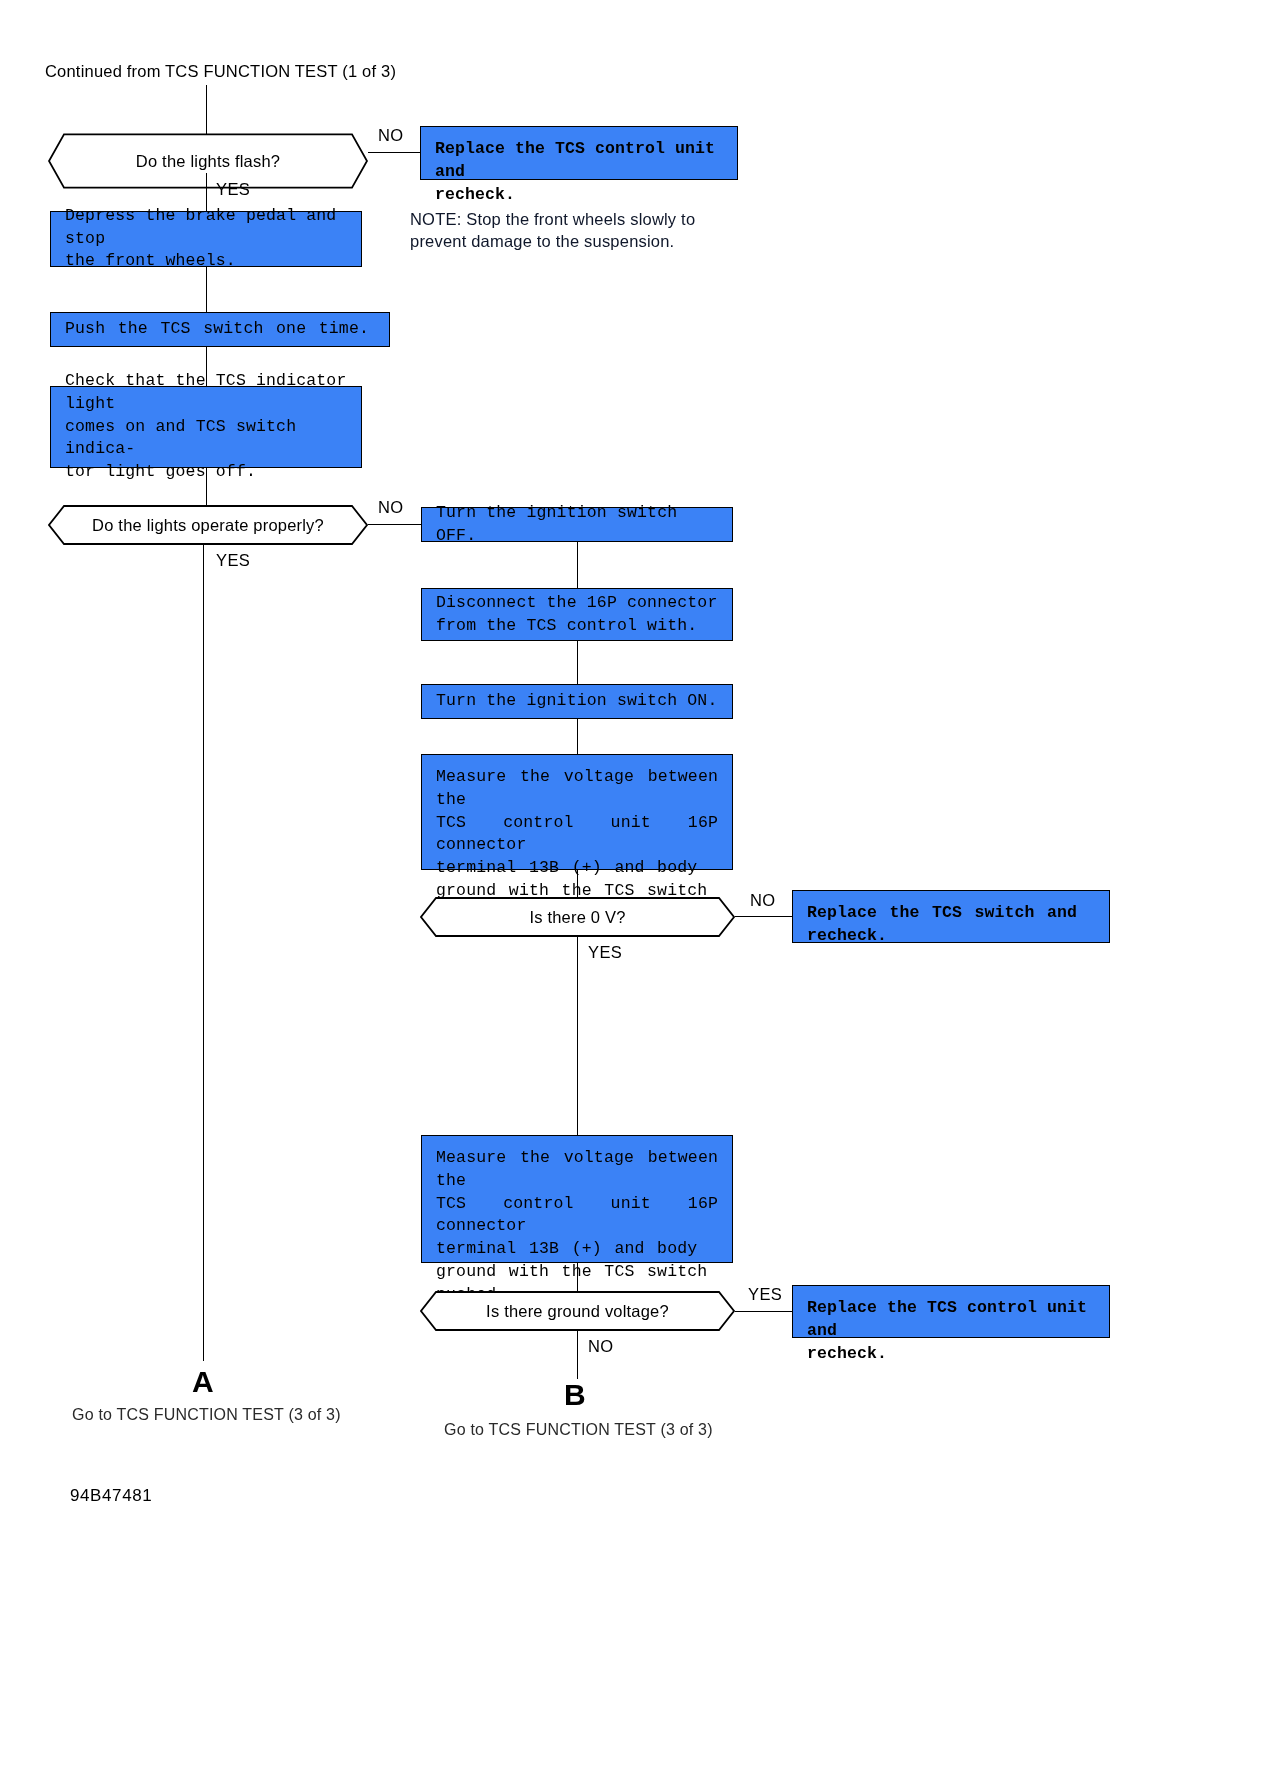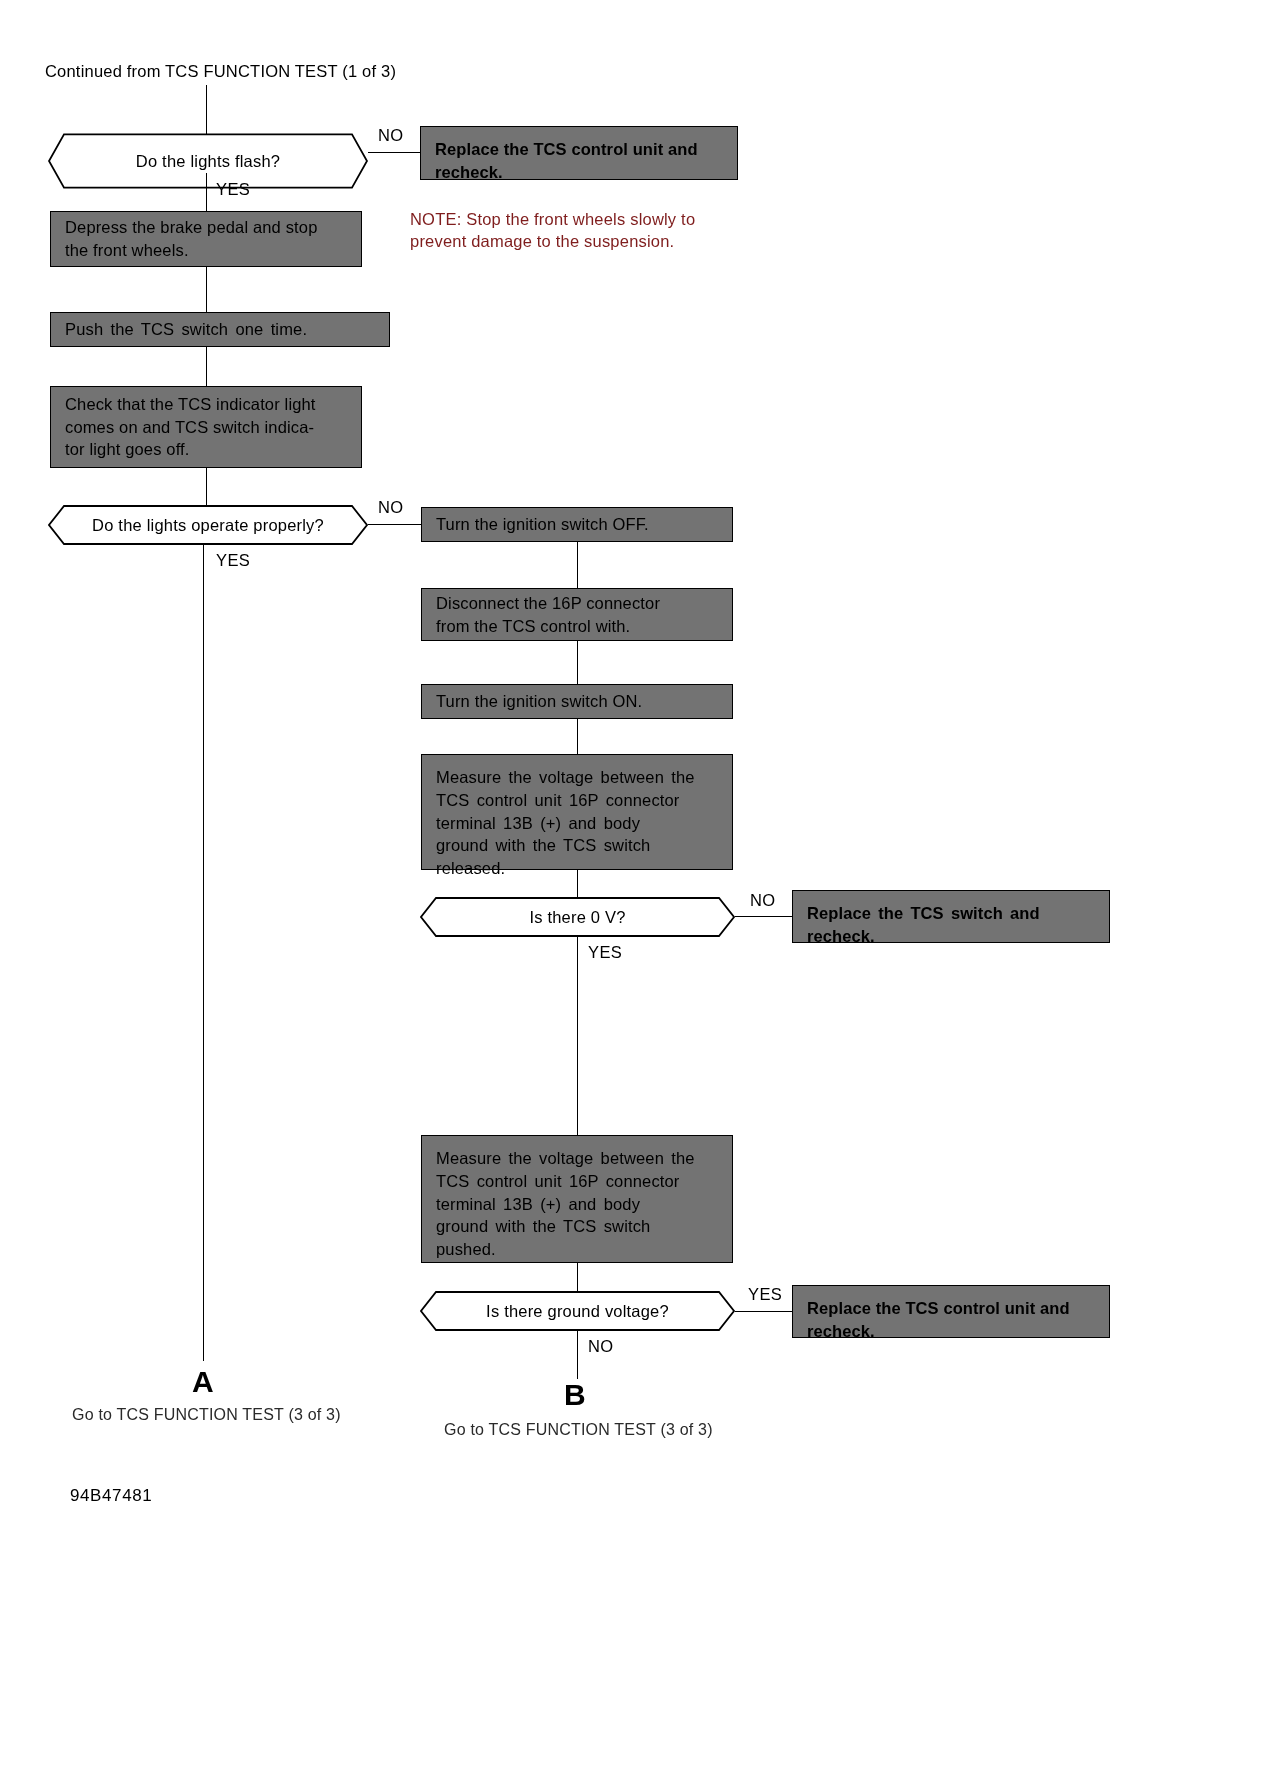--- a/index.html
+++ b/index.html
@@ -19,31 +19,32 @@
     overflow: hidden;
   }
 
   
   .txt {
     position: absolute;
     font-size: 16.5px;
     line-height: 1.32;
     white-space: pre-line;
     letter-spacing: 0.2px;
-    color: #7f1d1d;
+    color: #0f172a;
   }
 
   
   .box {
     position: absolute;
     border: 1.6px solid #000;
-    background: #737373;
+    background: #3b82f6;
     box-sizing: border-box;
     display: flex;
     align-items: center;
+    font-family: Liberation Mono, monospace;
   }
   .box .box-text {
     padding: 0 14px;
     font-size: 16.5px;
     line-height: 1.38;
     white-space: pre-line;
     letter-spacing: 0.15px;
   }
   .box.justified .box-text {
     text-align: justify;

